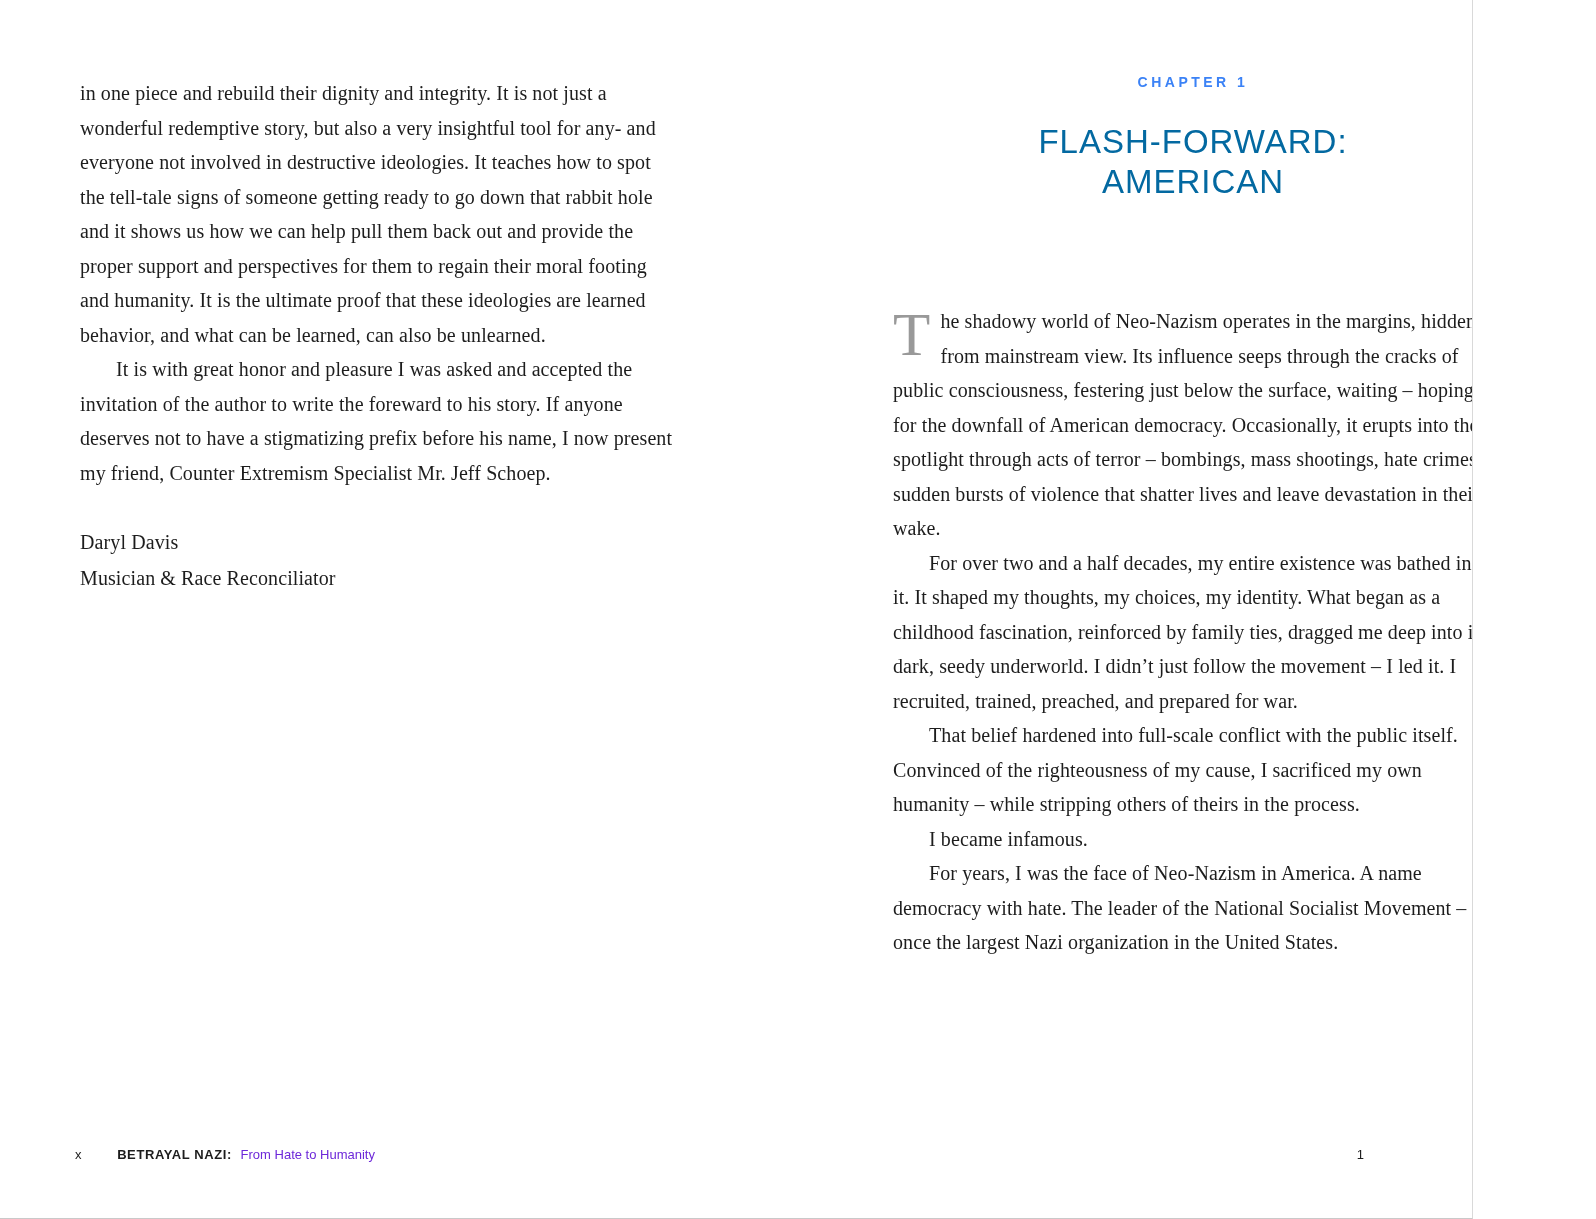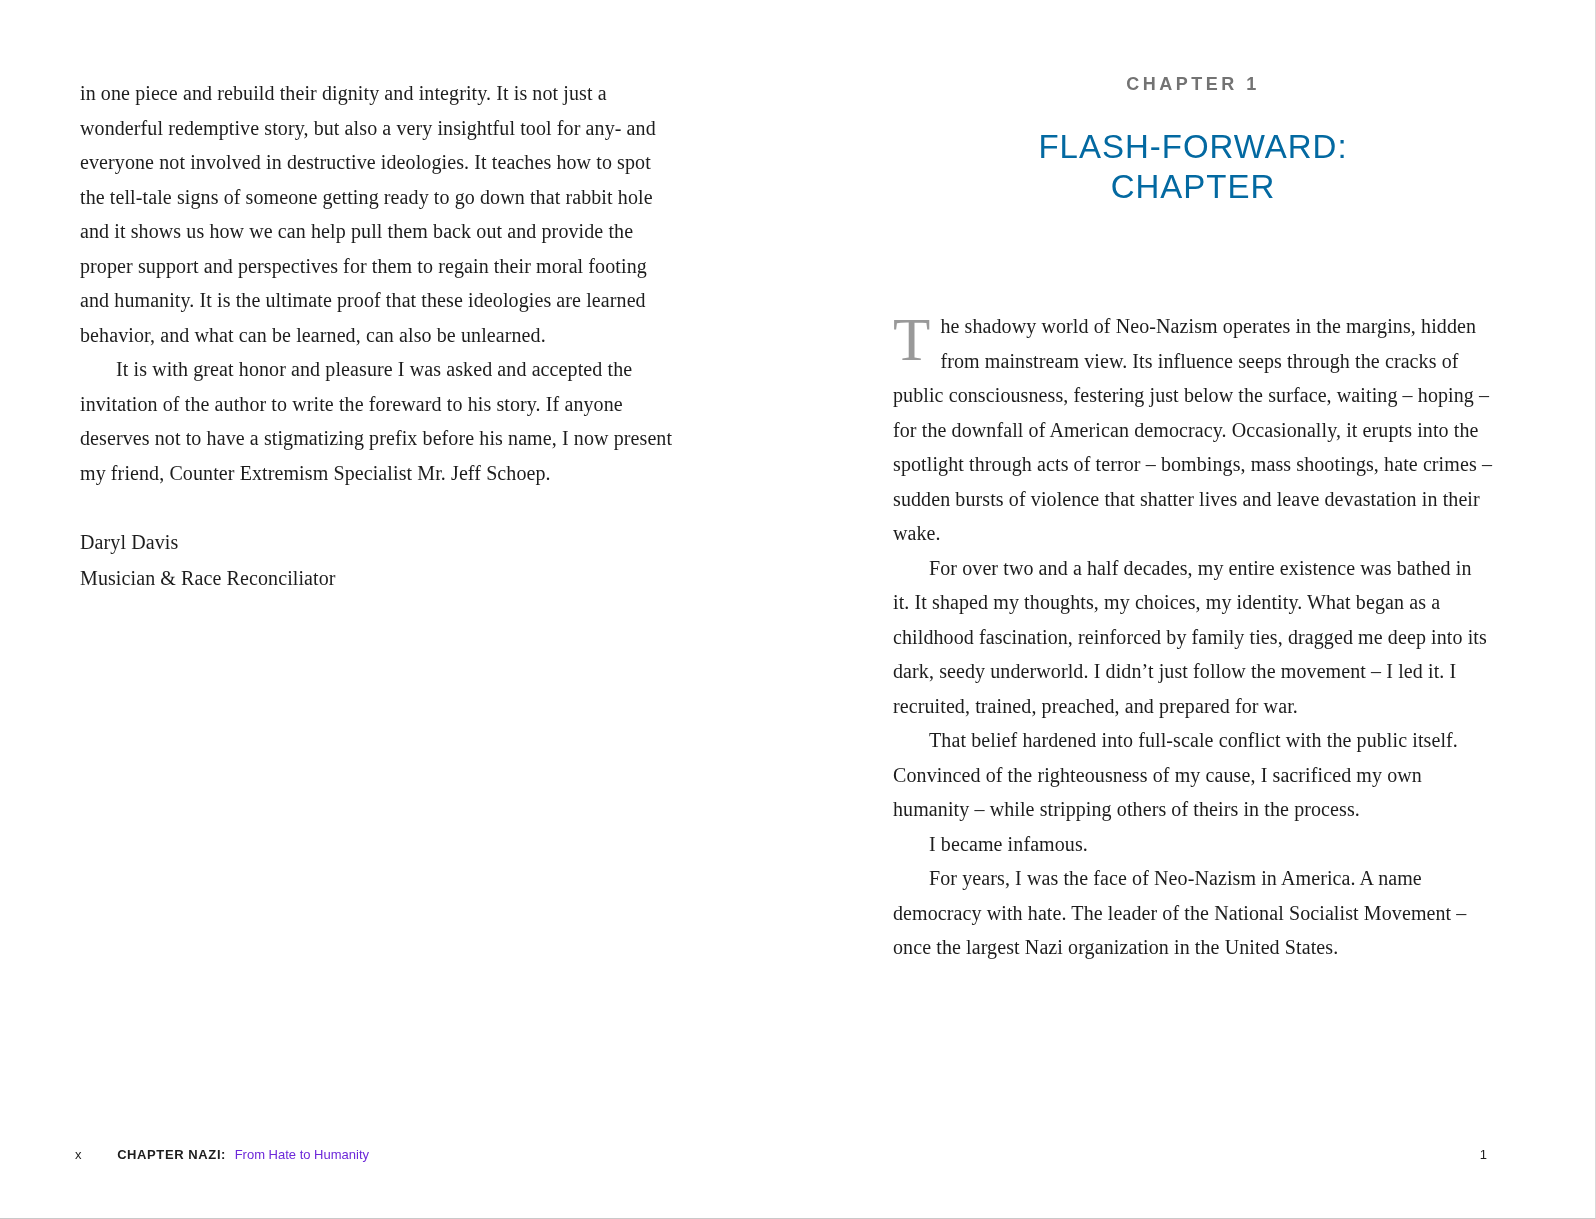--- a/index.html
+++ b/index.html
@@ -2,21 +2,21 @@
 <html><head>
 <meta charset="utf-8">
 <style>
   html, body {
     margin: 0;
     padding: 0;
     background: #ffffff;
   }
   .spread {
     position: relative;
-    width: 1596px;
+    width: 1473px;
     height: 1219px;
     background: #ffffff;
     overflow: hidden;
     border-right: 1px solid #d9d9d9;
     border-bottom: 1px solid #c9c9c9;
     box-sizing: border-box;
     font-family: "Liberation Serif", serif;
     color: #1d1d1d;
   }
 
@@ -44,24 +44,24 @@
   }
   .signature p {
     margin: 0;
     font-size: 20px;
     line-height: 36px;
   }
 
   
   .chapter-label {
     font-family: "Liberation Sans", sans-serif;
-    font-size: 18px;
+    font-size: 14px;
     font-weight: 600;
     letter-spacing: 3.5px;
-    color: #737373;
+    color: #3b82f6;
     text-align: center;
   }
   .chapter-title {
     margin-top: 32px;
     font-family: "Liberation Sans", sans-serif;
     font-size: 33px;
     line-height: 40px;
     font-weight: 300;
     letter-spacing: 1px;
     color: #0369a1;
@@ -111,31 +111,31 @@
     <p class="para-indent">It is with great honor and pleasure I was asked and accepted the invitation of the author to write the foreward to his story. If anyone deserves not to have a stigmatizing prefix before his name, I now present my friend, Counter Extremism Specialist Mr. Jeff Schoep.</p>
 
     <div class="signature">
       <p>Daryl Davis</p>
       <p>Musician &amp; Race Reconciliator</p>
     </div>
   </div>
 
   <div class="footer footer-left">
     <span class="folio">x</span>
-    <span class="book-title">CHAPTER NAZI:</span>
+    <span class="book-title">BETRAYAL NAZI:</span>
     <span class="book-subtitle">From Hate to Humanity</span>
   </div>
 
   <div class="text-col text-col-right">
 
     <div class="chapter-label">CHAPTER 1</div>
 
     <div class="chapter-title">
       <span>FLASH-FORWARD:</span><br>
-      <span>CHAPTER</span>
+      <span>AMERICAN</span>
     </div>
 
     <div class="body-text right-body">
       <p>
         <span class="dropcap">T</span><span>he shadowy world of Neo-Nazism operates in the margins, hidden from mainstream view. Its influence seeps through the cracks of public consciousness, festering just below the surface, waiting – hoping – for the downfall of American democracy. Occasionally, it erupts into the spotlight through acts of terror – bombings, mass shootings, hate crimes – sudden bursts of violence that shatter lives and leave devastation in their wake.</span>
       </p>
       <p class="para-indent">For over two and a half decades, my entire existence was bathed in it. It shaped my thoughts, my choices, my identity. What began as a childhood fascination, reinforced by family ties, dragged me deep into its dark, seedy underworld. I didn’t just follow the movement – I led it. I recruited, trained, preached, and prepared for war.</p>
       <p class="para-indent">That belief hardened into full-scale conflict with the public itself. Convinced of the righteousness of my cause, I sacrificed my own humanity – while stripping others of theirs in the process.</p>
       <p class="para-indent">I became infamous.</p>
       <p class="para-indent">For years, I was the face of Neo-Nazism in America. A name democracy with hate. The leader of the National Socialist Movement – once the largest Nazi organization in the United States.</p>

